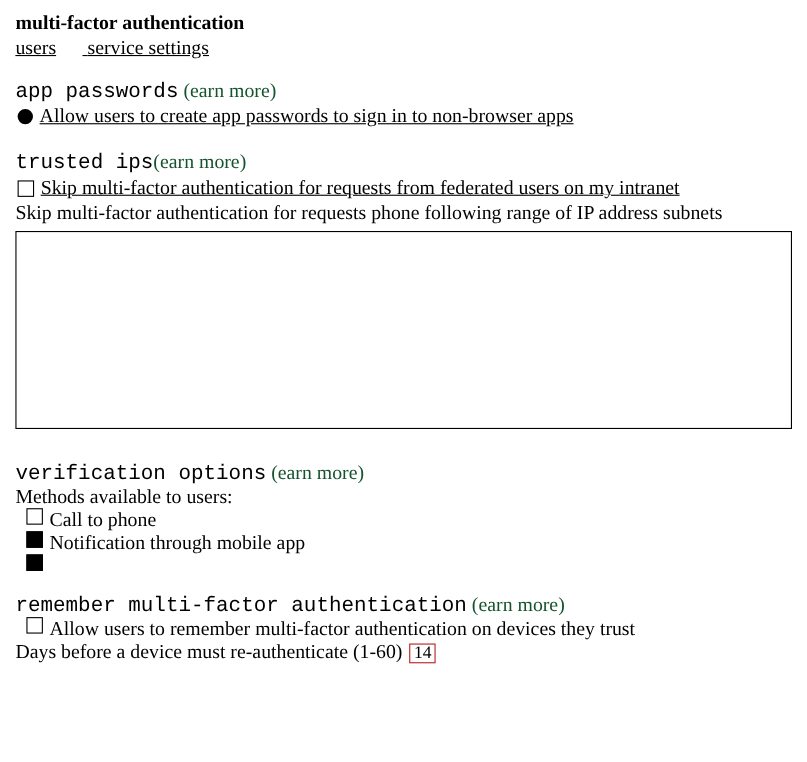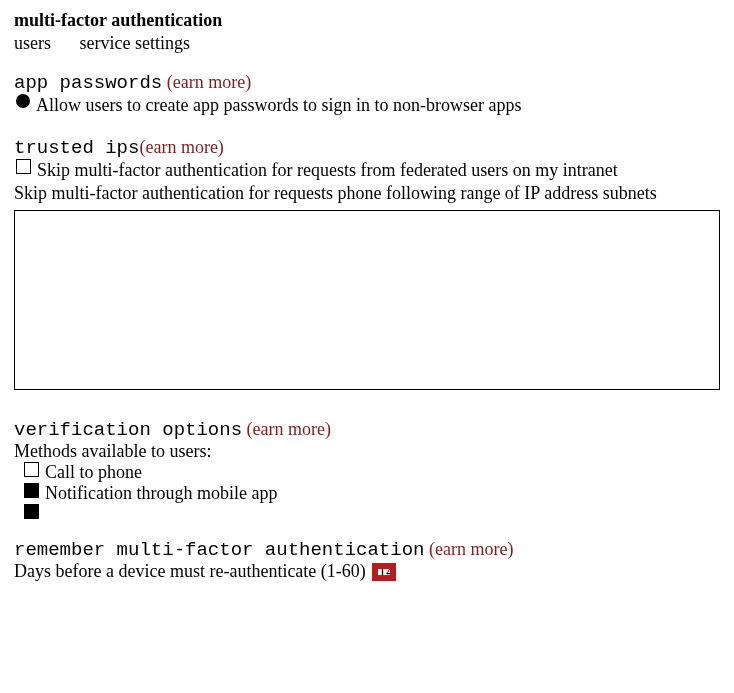--- a/index.html
+++ b/index.html
@@ -12,41 +12,43 @@
       box-sizing: border-box;
       background: #fff;
     }
     .title {
       font-weight: bold;
       font-size: 18px;
     }
     .tabs {
       margin-top: 2px;
       margin-bottom: 18px;
+      text-decoration: underline;
     }
     .tabs span {
       margin-right: 24px;
     }
     .section-header {
       font-family: "Courier New", Courier, monospace;
       font-size: 19px;
     }
     .learn-more {
-      color: #7f1d1d;
+      color: #14532d;
       font-family: "Times New Roman", Times, serif;
       font-size: 18px;
       cursor: pointer;
     }
     .section {
       margin-bottom: 20px;
     }
     .row {
       display: flex;
-      align-items: flex-start;
+      align-items: center;
       line-height: 1.3;
+      text-decoration: underline;
     }
     .radio {
       display: inline-block;
       width: 14px;
       height: 14px;
       border: 2px solid #000;
       border-radius: 50%;
       margin-right: 6px;
       margin-left: 2px;
       box-sizing: border-box;
@@ -78,21 +80,21 @@
       margin-bottom: 4px;
       font-family: inherit;
       font-size: inherit;
       resize: none;
       box-sizing: border-box;
       padding: 4px;
     }
     .days-input {
       width: 24px;
       height: 18px;
-      border: 6px solid #b91c1c;
+      border: 1px solid #b91c1c;
       text-align: center;
       font-family: inherit;
       font-size: 16px;
       box-sizing: border-box;
       padding: 0;
       margin-left: 2px;
       vertical-align: baseline;
     }
     .indent {
       display: flex;
@@ -152,17 +154,21 @@
     <span class="checkbox checked"></span>
   </div>
 </div>
 
 <div class="section">
   <div>
     <span class="section-header">remember multi-factor authentication</span>
     <span> </span>
     <span class="learn-more">(earn more)</span>
   </div>
+  <div class="indent">
+    <span class="checkbox"></span>
+    <span>Allow users to remember multi-factor authentication on devices they trust</span>
+  </div>
   <div>
     <span>Days before a device must re-authenticate (1-60)</span>
     <input class="days-input" type="text" value="14" style="">
   </div>
 </div>
 
 </body></html>

